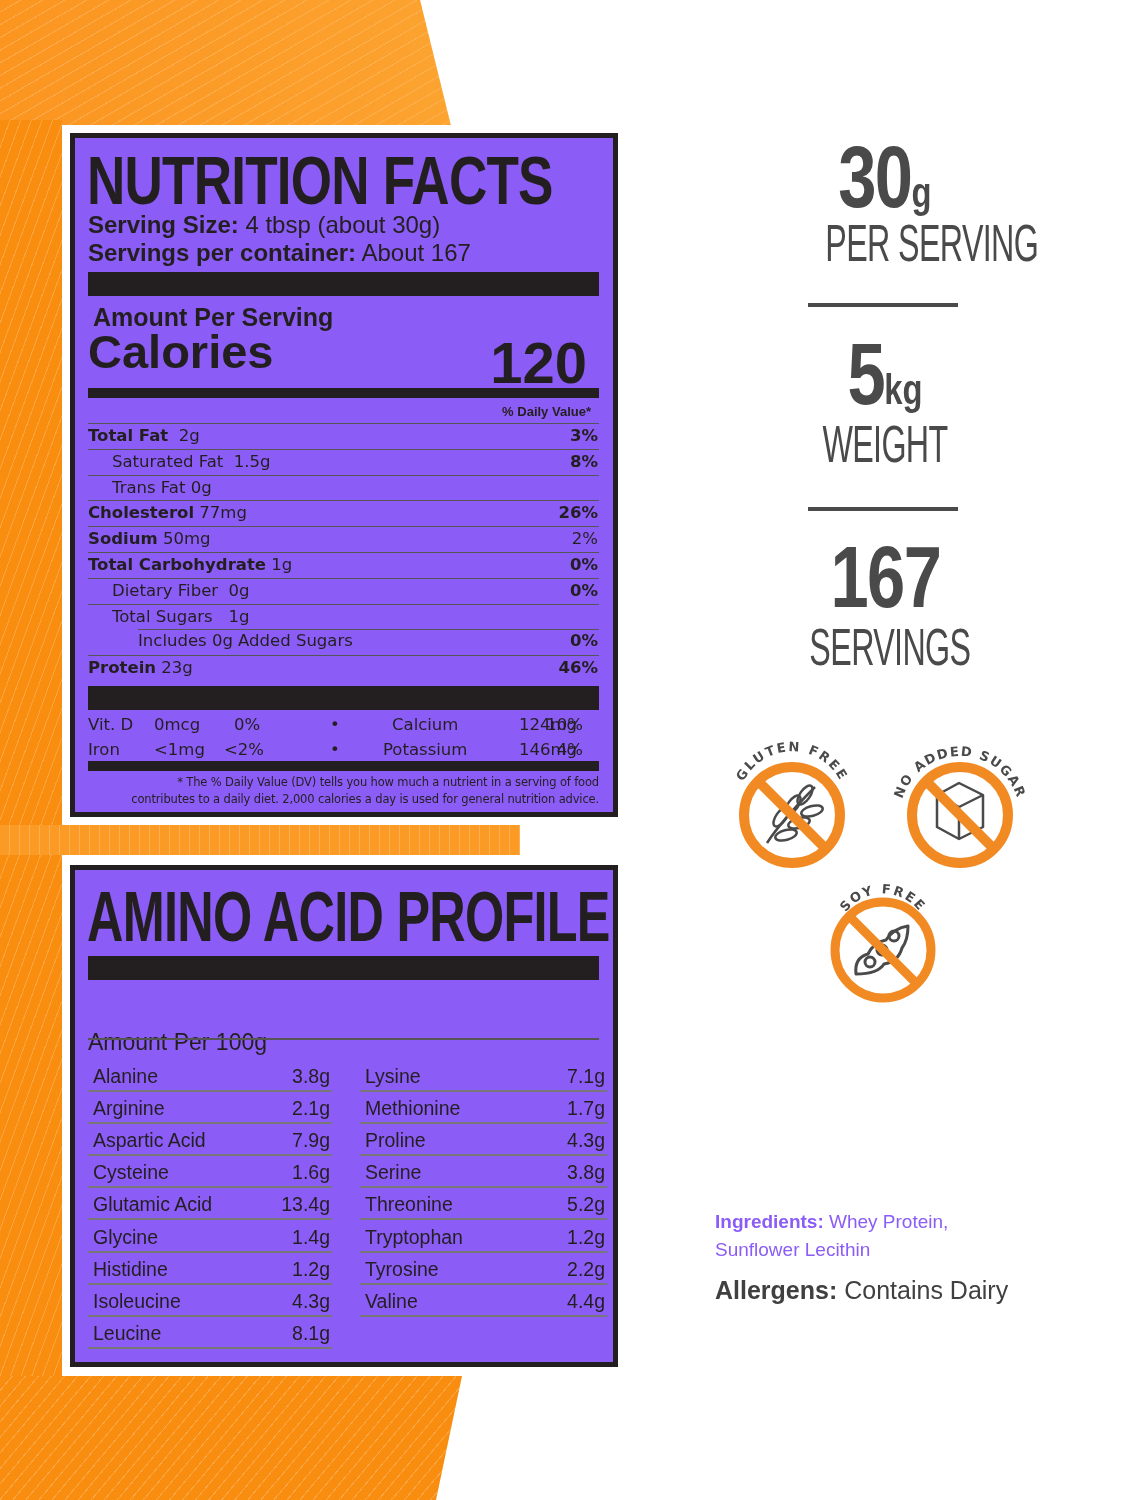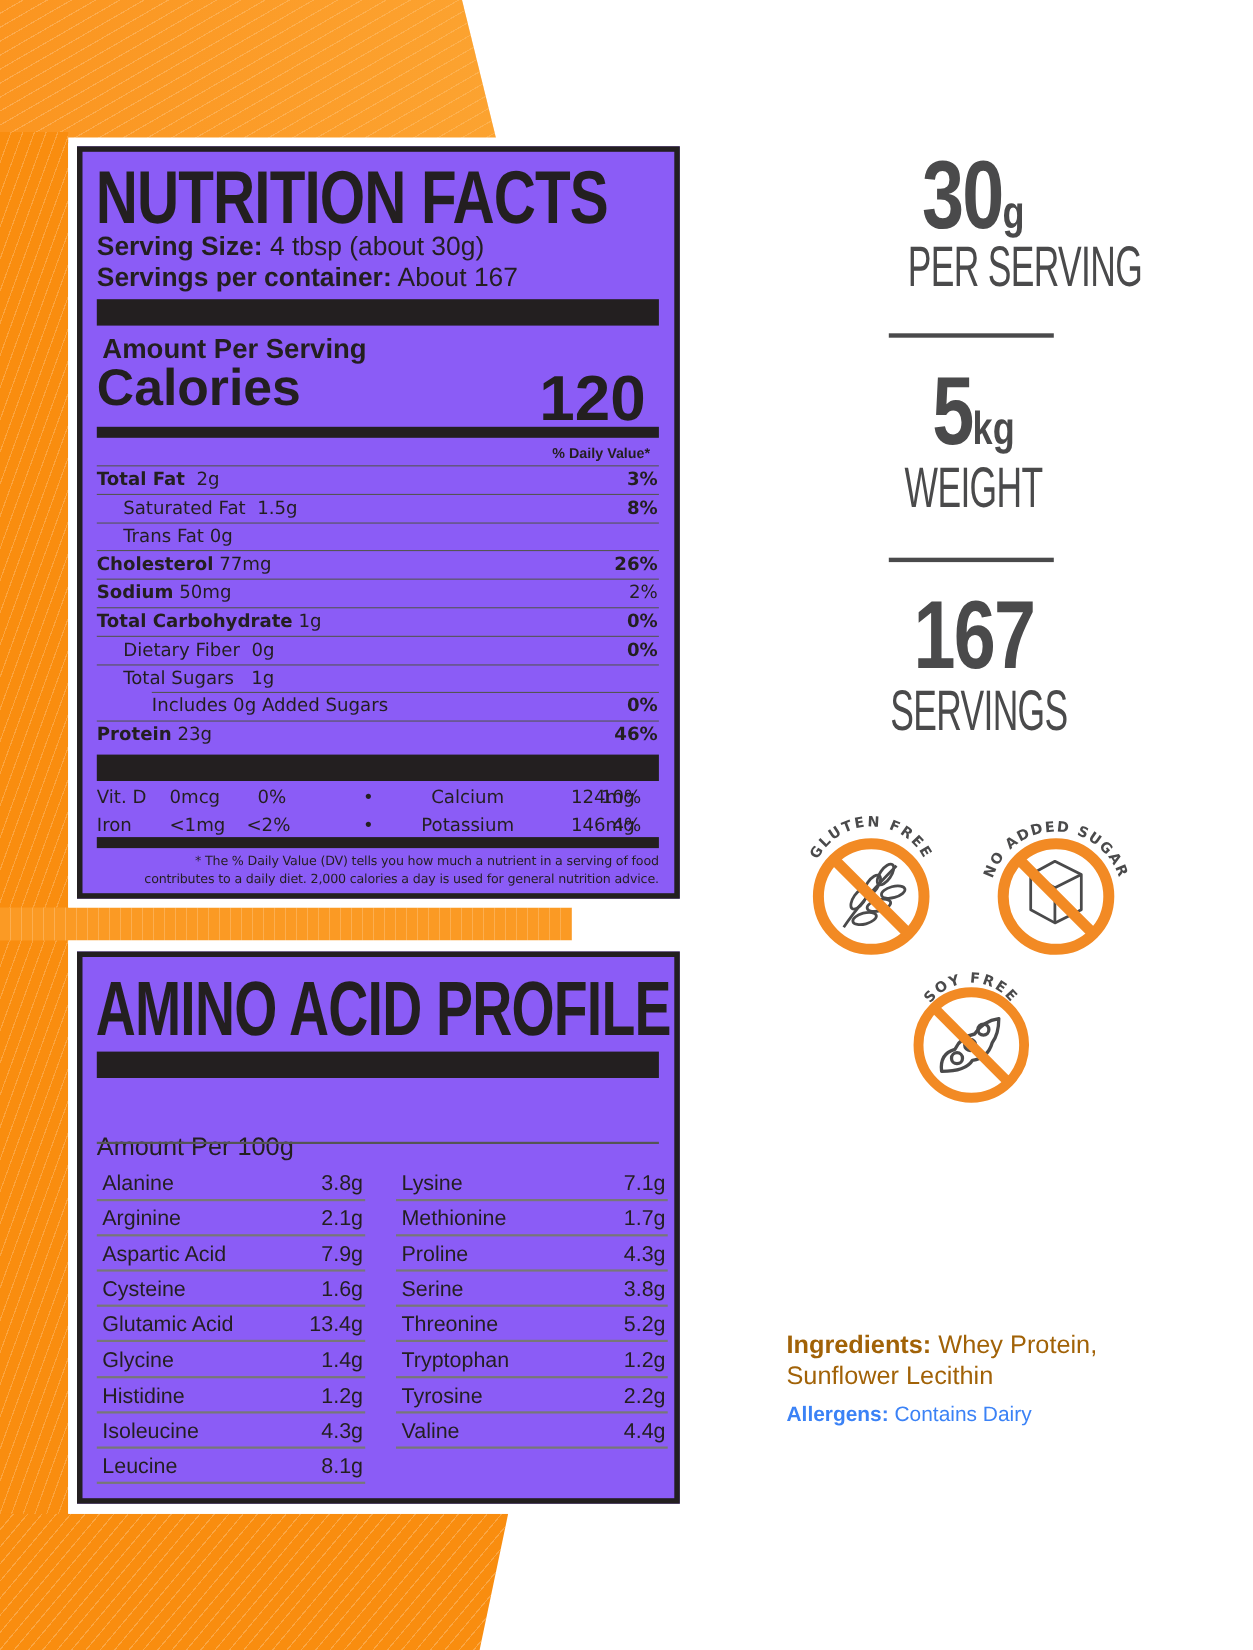--- a/index.html
+++ b/index.html
@@ -156,23 +156,23 @@
     .block-3 { position: absolute; top: 408px; }
 
     
     .badge { position: absolute; width: 150px; height: 140px; }
     .badge svg { width: 150px; height: 140px; overflow: visible; }
     .badge-gluten { left: 717px; top: 725px; }
     .badge-sugar { left: 885px; top: 725px; }
     .badge-soy { left: 808px; top: 870px; }
 
     
-    .ingredients { position: absolute; left: 715px; top: 1208px; font-size: 23px; line-height: 28px; color: #a16207; width: 300px; }
+    .ingredients { position: absolute; left: 715px; top: 1208px; font-size: 19px; line-height: 28px; color: #8b5cf6; width: 300px; }
     .ingredients b { font-weight: bold; }
-    .allergens { position: absolute; left: 715px; top: 1276px; font-size: 19px; color: #3b82f6; white-space: nowrap; }
+    .allergens { position: absolute; left: 715px; top: 1276px; font-size: 25px; color: #404040; white-space: nowrap; }
     .allergens b { font-weight: bold; }
   </style>
 </head>
 <body>
 
 <div class="bg-orange bg-top"></div>
 <div class="bg-orange bg-left"></div>
 <div class="bg-orange bg-band"></div>
 <div class="bg-orange bg-bottom"></div>
 

